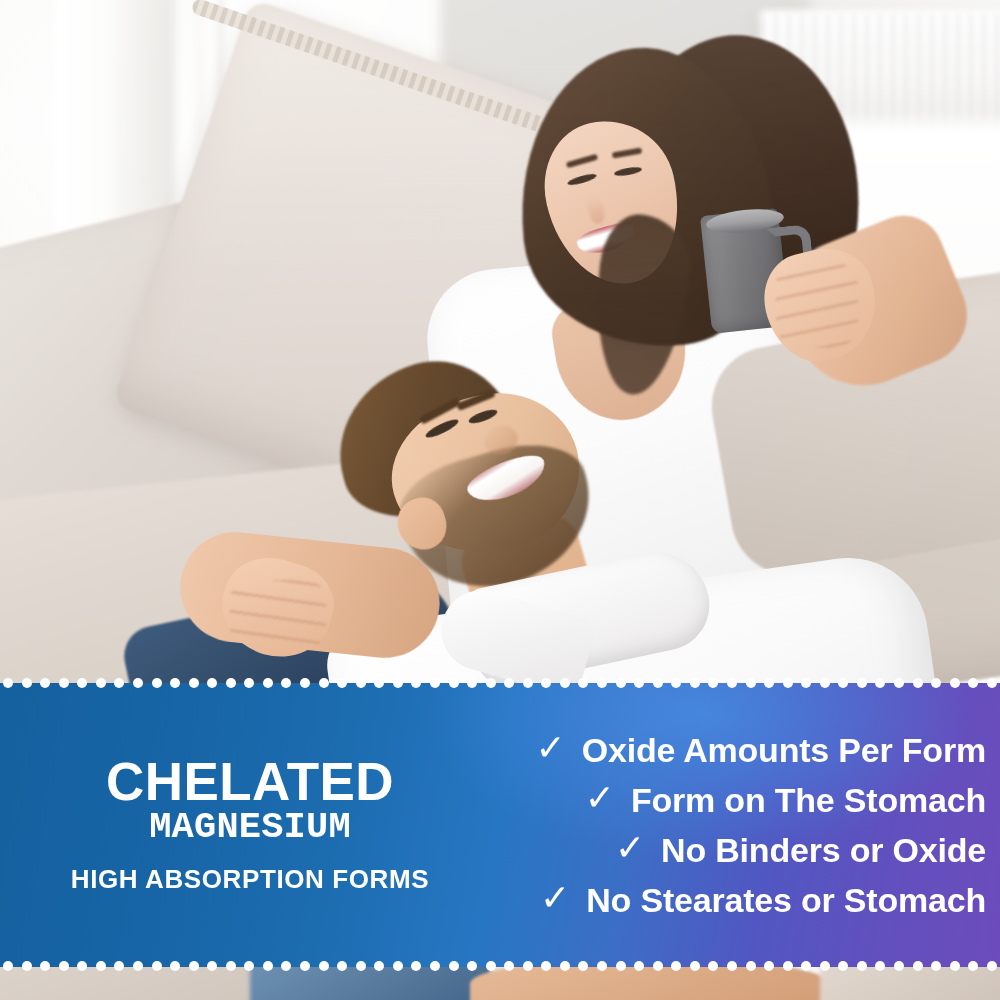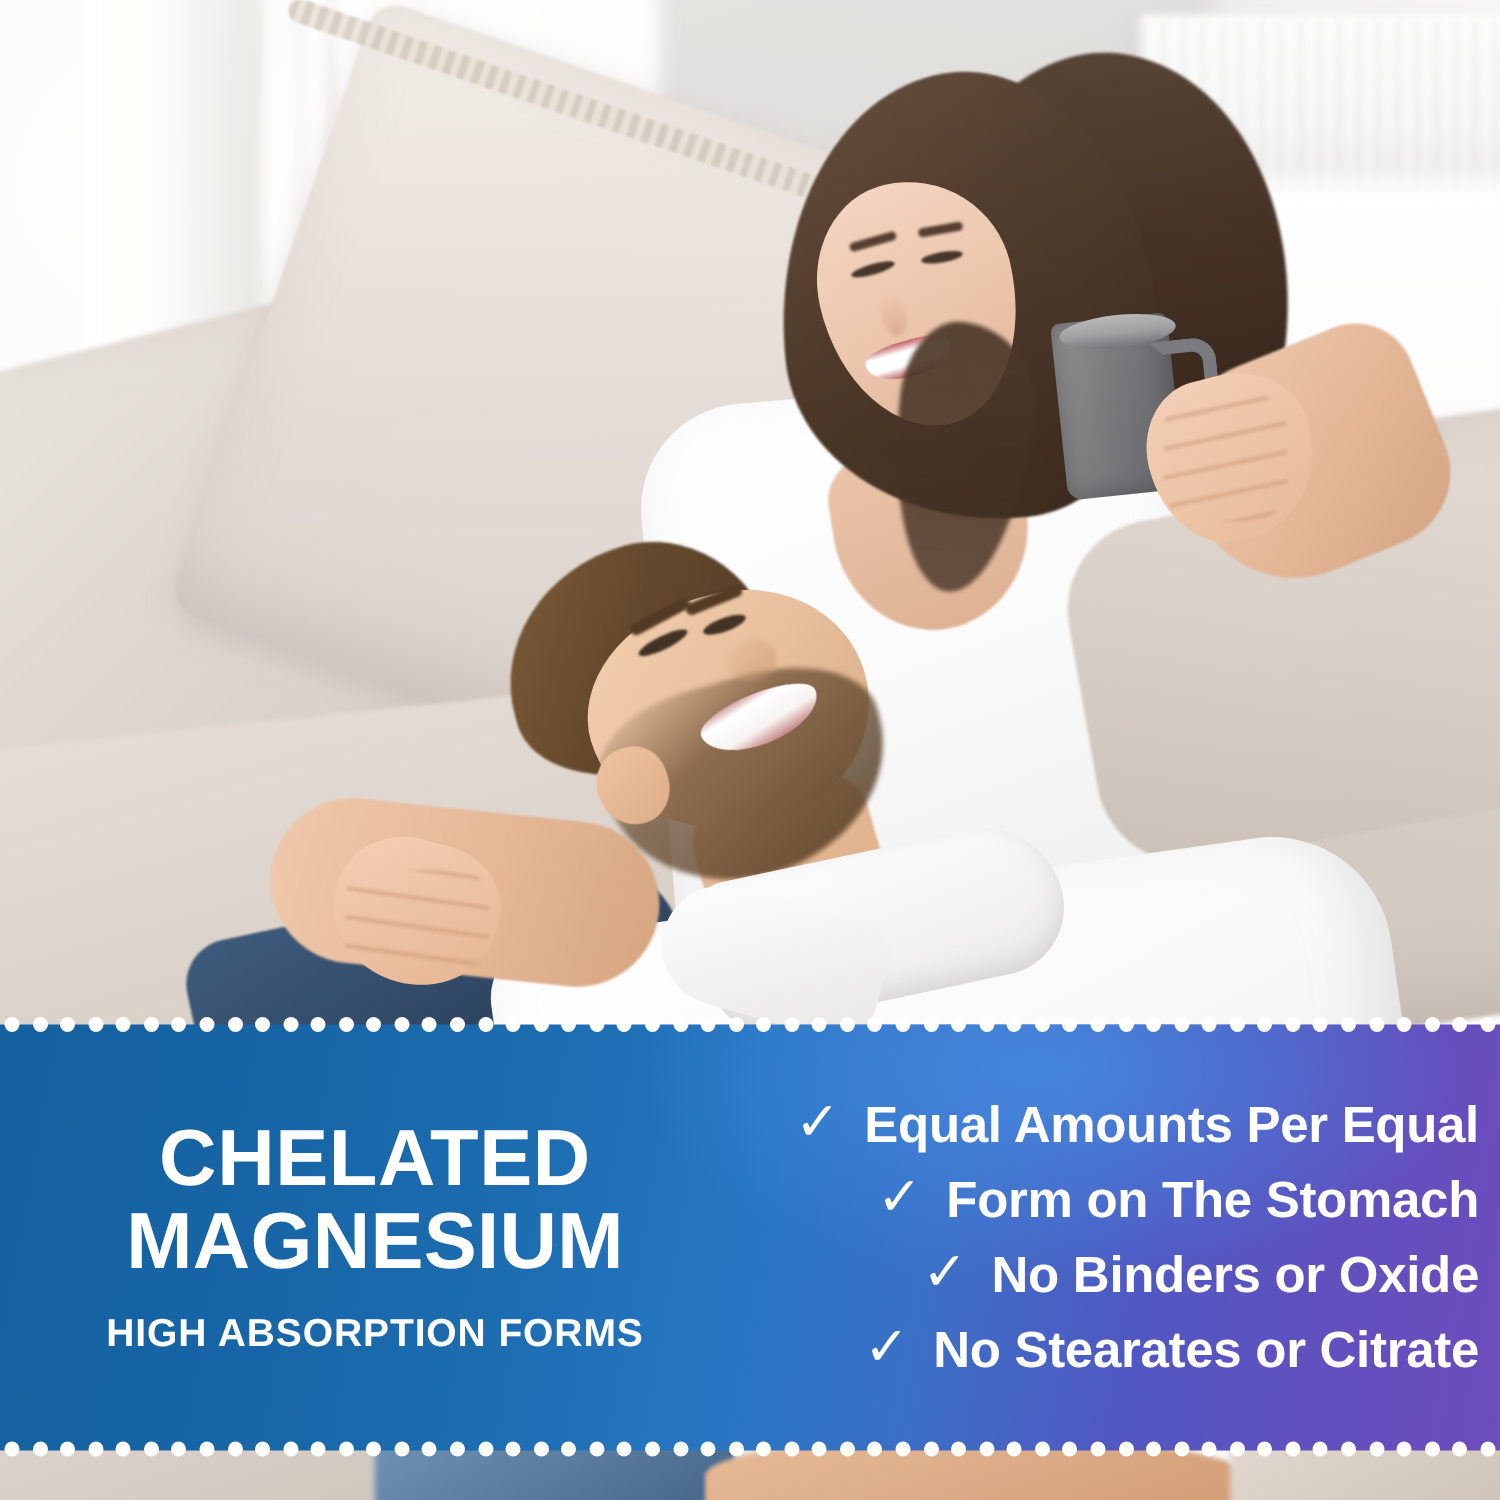--- a/index.html
+++ b/index.html
@@ -509,22 +509,23 @@
   .brand-title {
     font-size: 53px;
     font-weight: bold;
     line-height: 1.02;
     letter-spacing: 0.4px;
     margin: 0 0 2px 0;
     white-space: nowrap;
   }
   .brand-title .line2 {
     display: block;
-    font-size: 53px;
+    font-size: 37px;
     letter-spacing: 0.2px;
+    font-family: Liberation Mono, monospace;
   }
   .brand-sub {
     font-size: 26px;
     font-weight: bold;
     letter-spacing: 0.6px;
     margin-top: 18px;
   }
 
   .benefits {
     width: 500px;
@@ -749,35 +750,35 @@
           <span>CHELATED</span>
           <span class="line2">MAGNESIUM</span>
         </div>
         <div class="brand-sub">HIGH ABSORPTION FORMS</div>
       </div>
 
       <div class="benefits">
 
         <div class="benefit">
           <span class="benefit-check">✓</span>
-          <span class="benefit-label">Equal Amounts Per Equal</span>
+          <span class="benefit-label">Oxide Amounts Per Form</span>
         </div>
 
         <div class="benefit">
           <span class="benefit-check">✓</span>
           <span class="benefit-label">Form on The Stomach</span>
         </div>
 
         <div class="benefit">
           <span class="benefit-check">✓</span>
           <span class="benefit-label">No Binders or Oxide</span>
         </div>
 
         <div class="benefit">
           <span class="benefit-check">✓</span>
-          <span class="benefit-label">No Stearates or Citrate</span>
+          <span class="benefit-label">No Stearates or Stomach</span>
         </div>
 
       </div>
     </div>
   </div>
 
 </div>
 
 </body></html>

